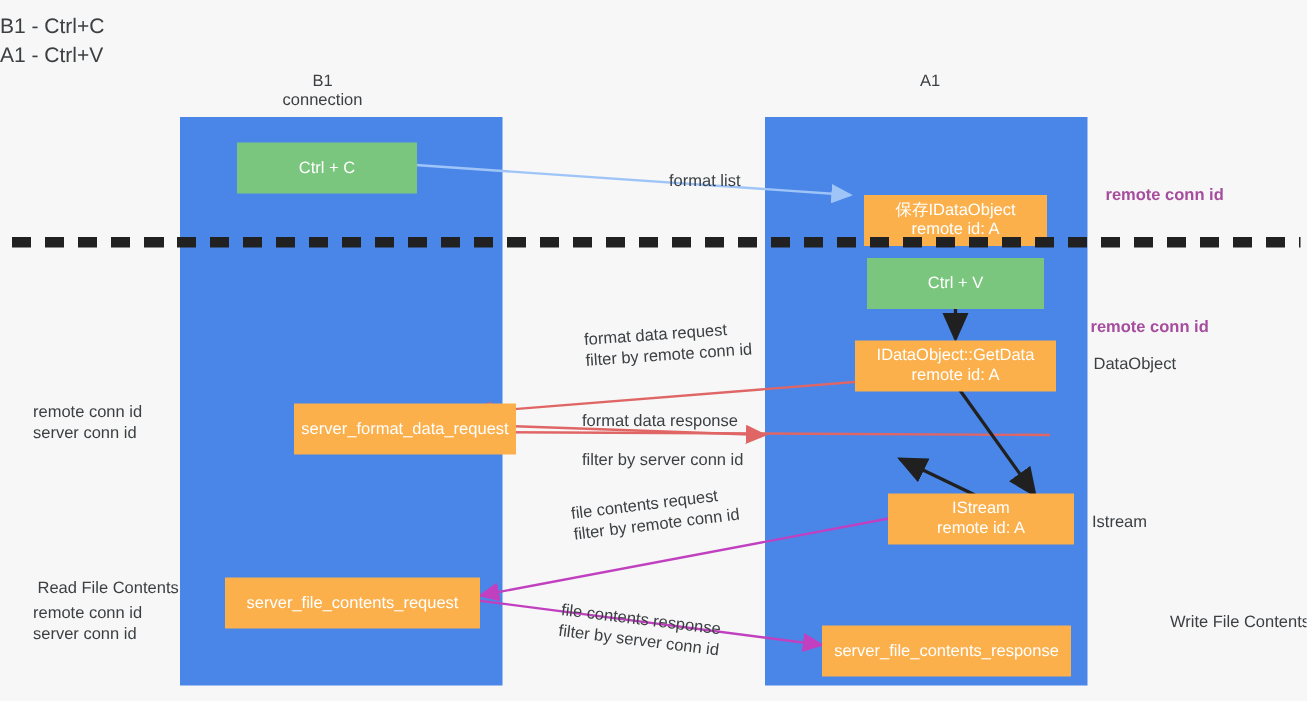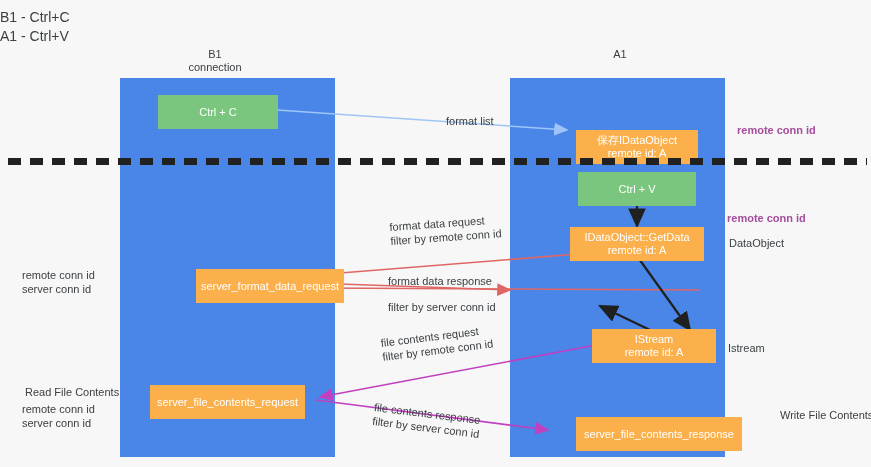--- a/index.html
+++ b/index.html
@@ -187,25 +187,25 @@
   <div class="box orange" style="left:152px; top:269px; width:148px; height:25px;margin-left:44px;">
     <span>server_format_data_request</span>
   </div>
 
 
   <div class="box orange" style="left:592px; top:329px; width:124px; height:32px;">
     <span>IStream</span>
     <span class="l2">remote id: A</span>
   </div>
 
-  <div class="box orange" style="left:150px; top:385px; width:155px; height:25px;justify-content:center;">
+  <div class="box orange" style="left:150px; top:385px; width:170px; height:25px;justify-content:center;">
     <span>server_file_contents_request</span>
   </div>
 
-  <div class="box orange" style="left:576px; top:417px; width:166px; height:32px;">
+  <div class="box orange" style="left:548px; top:417px; width:166px; height:32px;">
     <span>server_file_contents_response</span>
   </div>
 
   <div class="lbl" style="left:398px; top:114px;margin-left:48px;">format list</div>
 
   <div class="stack rot" style="left:389px; top:220px; transform: rotate(-4deg); transform-origin:left top;">
     <div>format data request</div>
     <div><span>filter by </span><span class="purple">remote conn id</span></div>
   </div>
 

